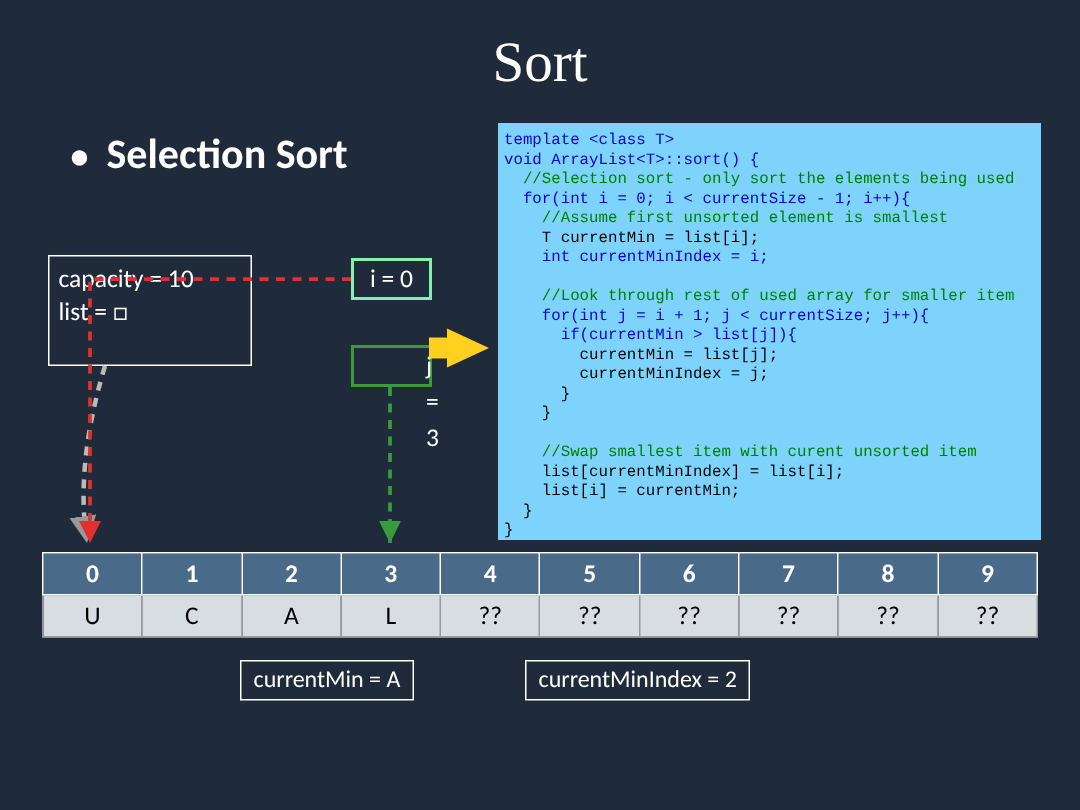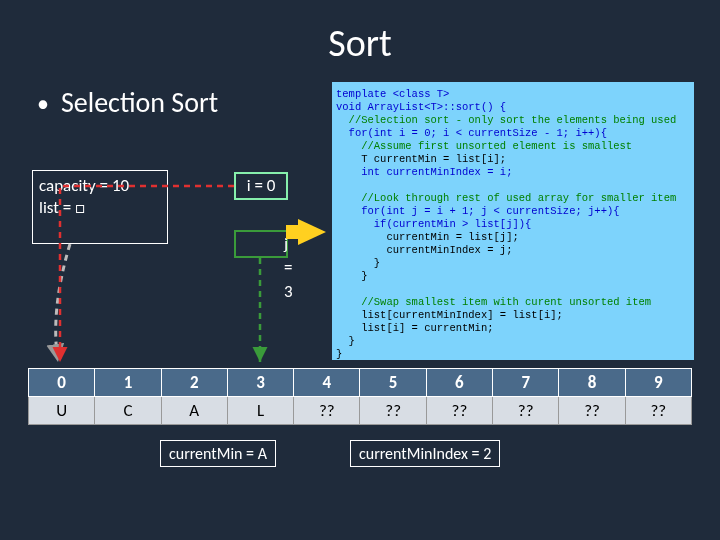--- a/index.html
+++ b/index.html
@@ -1,18 +1,18 @@
 <!DOCTYPE html>
 <html><head>
 <meta charset="utf-8">
 <style>
   * { margin:0; padding:0; box-sizing:border-box; }
   body { width:720px; height:540px; background:#1f2b3b; font-family:"Calibri","Segoe UI",sans-serif; color:#fff; overflow:hidden; position:relative; }
-  .title { position:absolute; top:20px; left:0; width:100%; text-align:center; font-size:38px; font-weight:400; }
-  .bullet { position:absolute; top:85px; left:37px; font-size:28px; }
+  .title { position:absolute; top:20px; left:0; width:100%; text-align:center; font-size:38px; font-weight:400;font-family:Liberation Serif, serif; }
+  .bullet { position:absolute; top:85px; left:47px; font-size:28px;font-weight:bold; }
   .bullet .dot { font-size:24px; margin-right:12px; }
   .obj-box { position:absolute; top:170px; left:32px; width:136px; height:74px; border:1.5px solid #fff; font-size:17px; line-height:22px; padding:4px 6px; color:#fff; }
   .i-box { position:absolute; top:172px; left:234px; width:54px; height:28px; border:2px solid #86efac; text-align:center; font-size:17px; line-height:24px; }
   .j-box { position:absolute; top:230px; left:234px; width:54px; height:28px; border:2px solid #3a9b3a; text-align:center; font-size:17px; line-height:24px;padding-left:48px; }
   .code-img { position:absolute; top:82px; left:332px; width:362px; height:278px; background:#7dd3fc; font-family:"Courier New",monospace; font-size:10.5px; line-height:13px; padding:6px 4px; color:#000; white-space:pre; overflow:hidden; }
   .code-img .kw{color:#0000d0;} .code-img .cm{color:#008000;}
   .arrow-yellow { position:absolute; top:219px; left:298px; width:0; height:0; border-top:13px solid transparent; border-bottom:13px solid transparent; border-left:28px solid #ffd020; }
   .arrow-yellow::before{content:"";position:absolute;left:-40px;top:-7px;width:14px;height:14px;background:#ffd020;}
   .table { position:absolute; top:368px; left:28px; width:664px; border-collapse:collapse; }
   .table td { border:1px solid #999; width:66px; height:28px; text-align:center; font-size:17px; }

